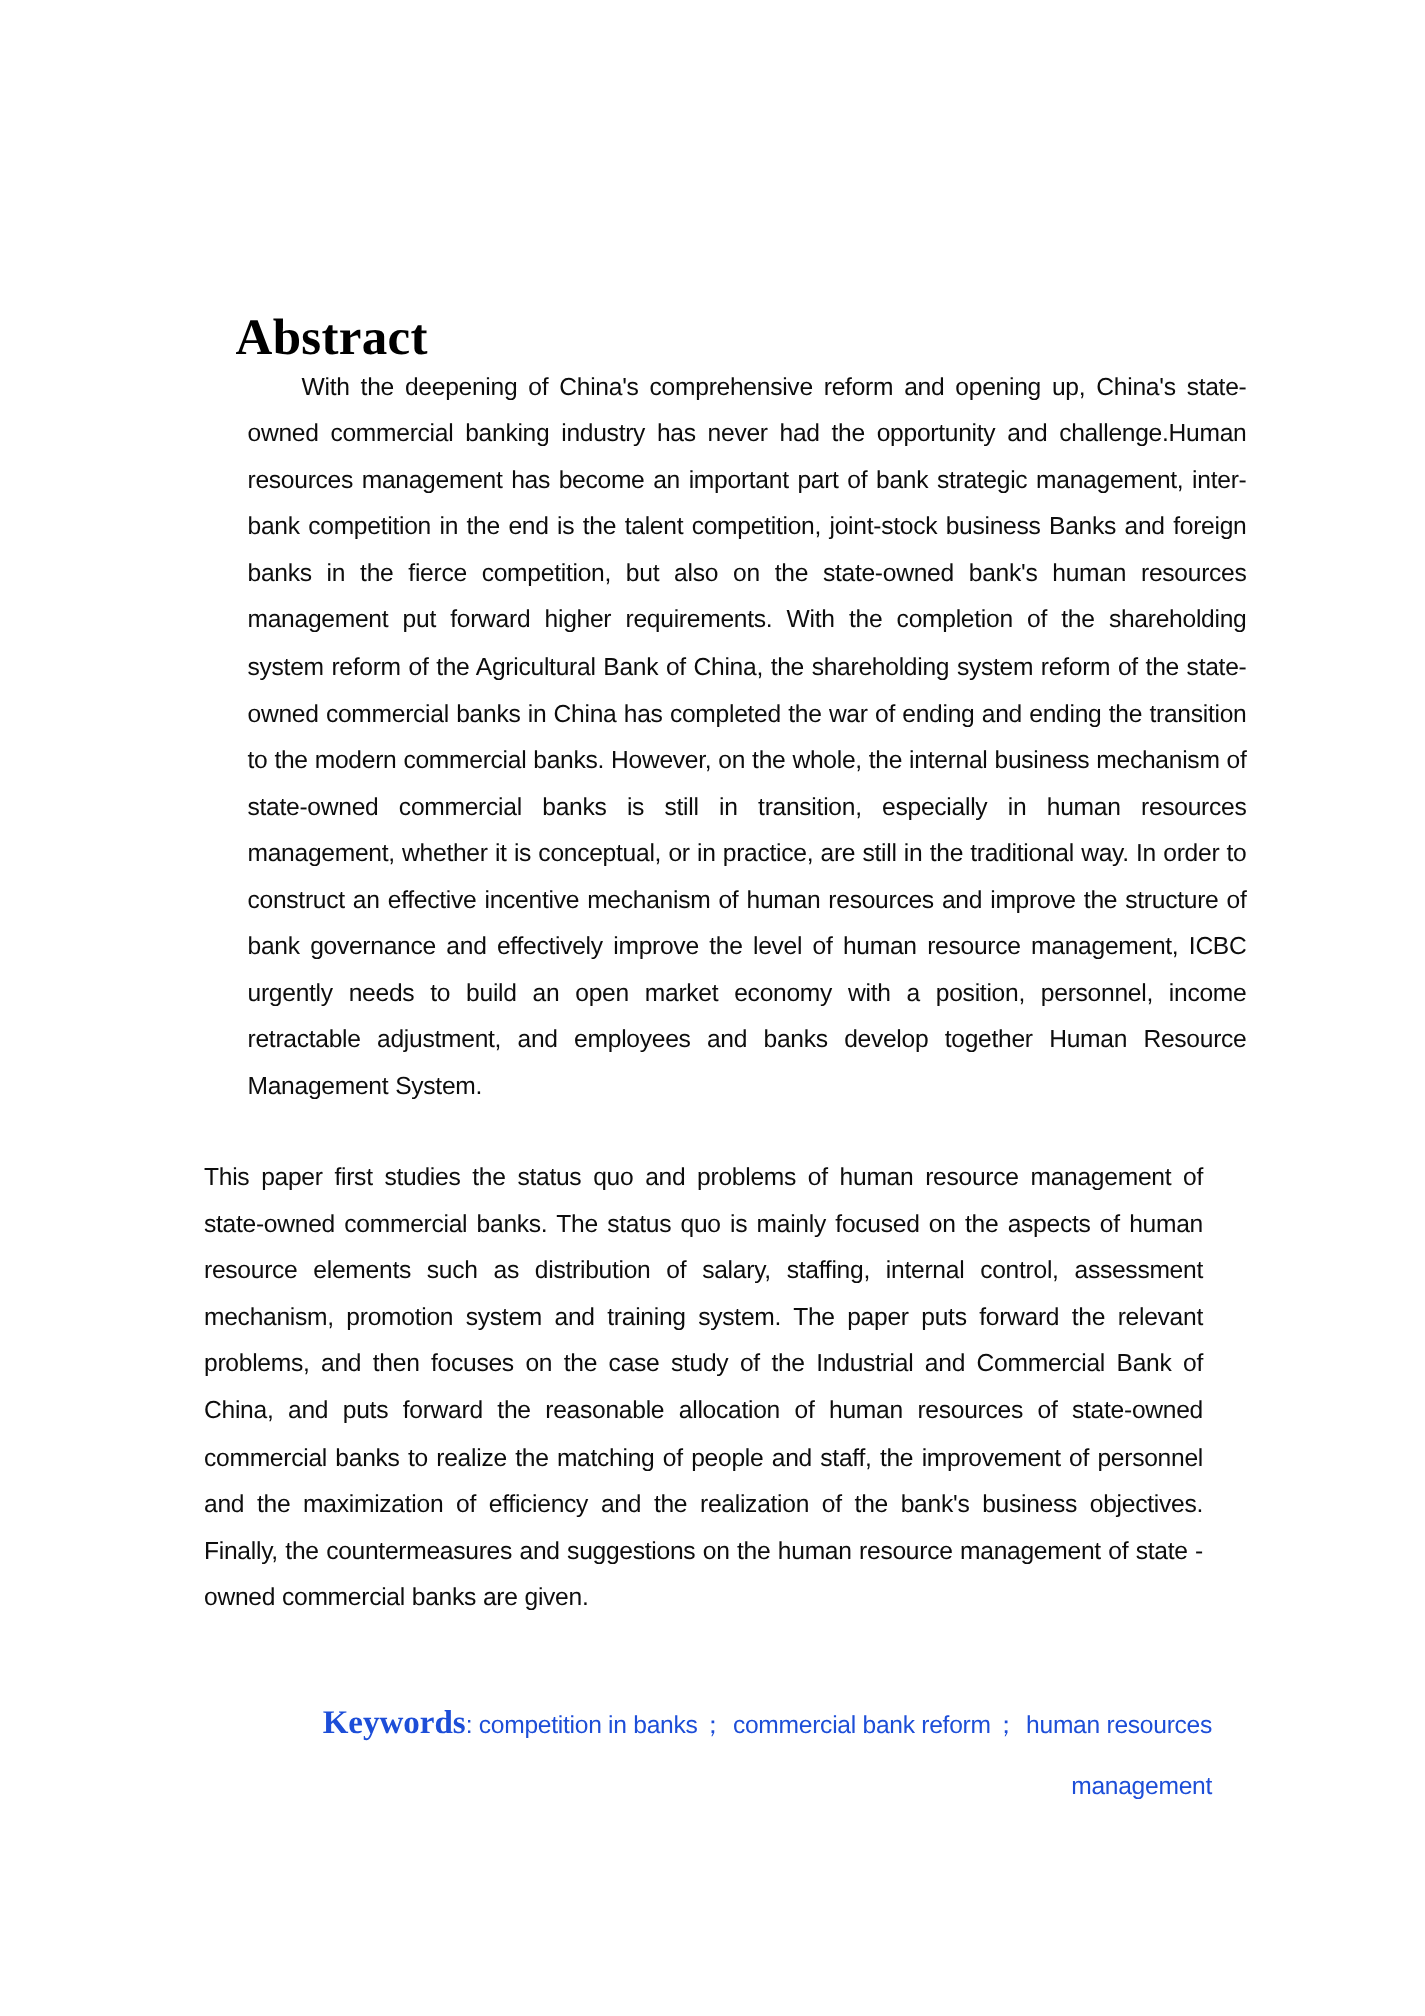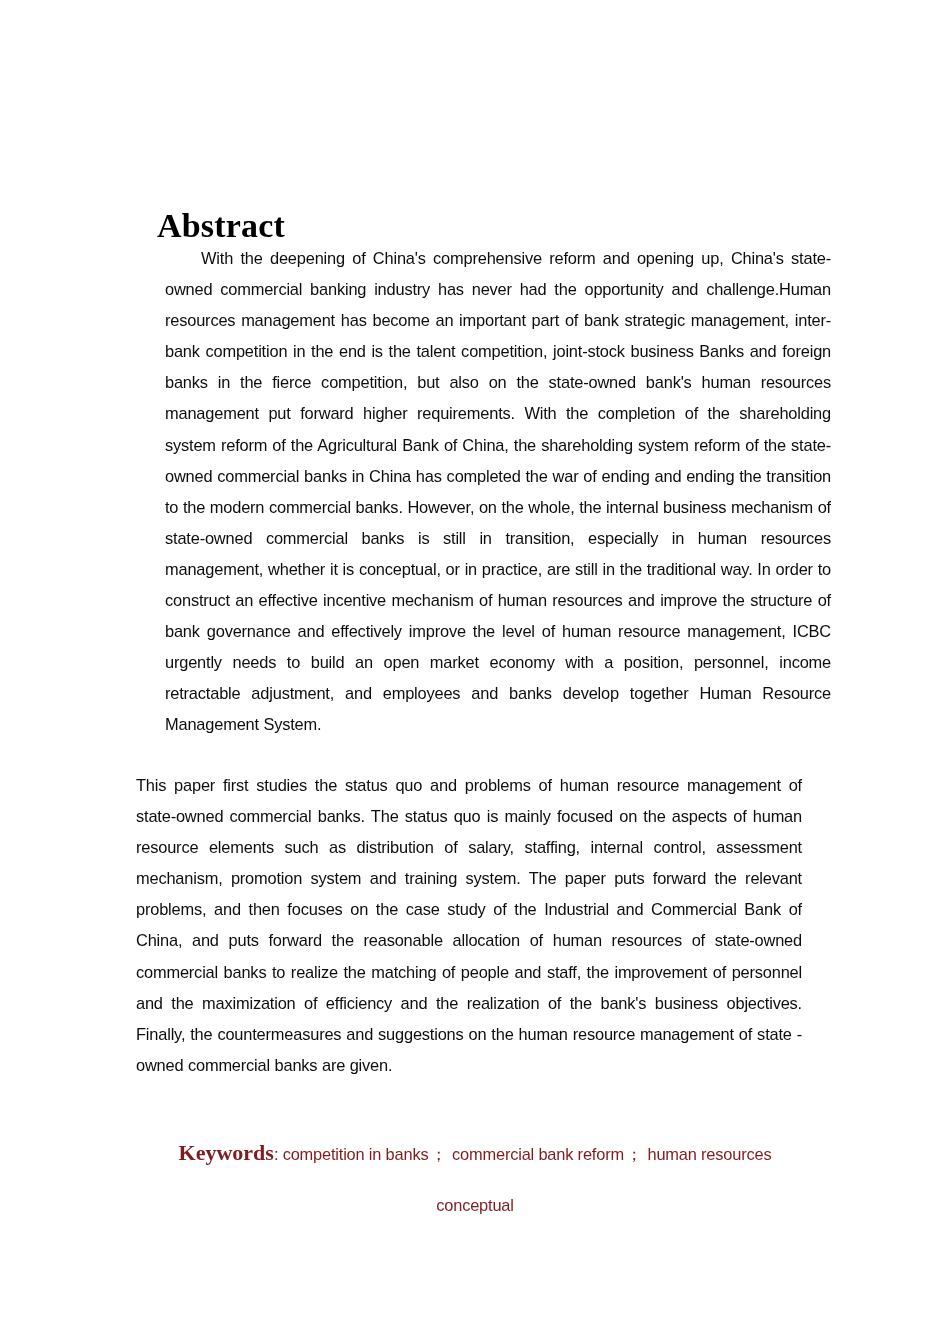--- a/index.html
+++ b/index.html
@@ -73,23 +73,23 @@
   }
 
   
   .keywords-block {
     position: absolute;
     left: 142px;
     top: 1127px;
     width: 666px;
     font-family: "Liberation Sans", sans-serif;
     font-size: 16.4px;
-    line-height: 51px;
-    color: #7f1d1d;
-    text-align: center;
+    line-height: 41px;
+    color: #1d4ed8;
+    text-align: right;
     letter-spacing: -0.18px;
   }
 
   .keywords-label {
     font-family: "Liberation Serif", "DejaVu Serif", serif;
     font-weight: bold;
     font-size: 22px;
     letter-spacing: 0;
   }
 
@@ -127,16 +127,16 @@
 
   <p id="para-2" class="body-para">This paper first studies the status quo and problems of human resource management of state-owned commercial banks. The status quo is mainly focused on the aspects of human resource elements such as distribution of salary, staffing, internal control, assessment mechanism, promotion system and training system. The paper puts forward the relevant problems, and then focuses on the case study of the Industrial and Commercial Bank of China, and puts forward the reasonable allocation of human resources of state-owned commercial banks to realize the matching of people and staff, the improvement of personnel and the maximization of efficiency and the realization of the bank's business objectives. Finally, the countermeasures and suggestions on the human resource management of state - owned commercial banks are given.</p>
 
   <div class="keywords-block">
     <span class="kw-line-1">
       <span class="keywords-label">Keywords</span><span class="keywords-colon">:</span>
       <span class="kw-item">competition in banks</span><span class="kw-sep">；</span>
       <span class="kw-item">commercial bank reform</span><span class="kw-sep">；</span>
       <span class="kw-item">human resources</span>
     </span>
-    <span class="kw-tail">conceptual</span>
+    <span class="kw-tail">management</span>
   </div>
 
 </div>
 
 </body></html>

